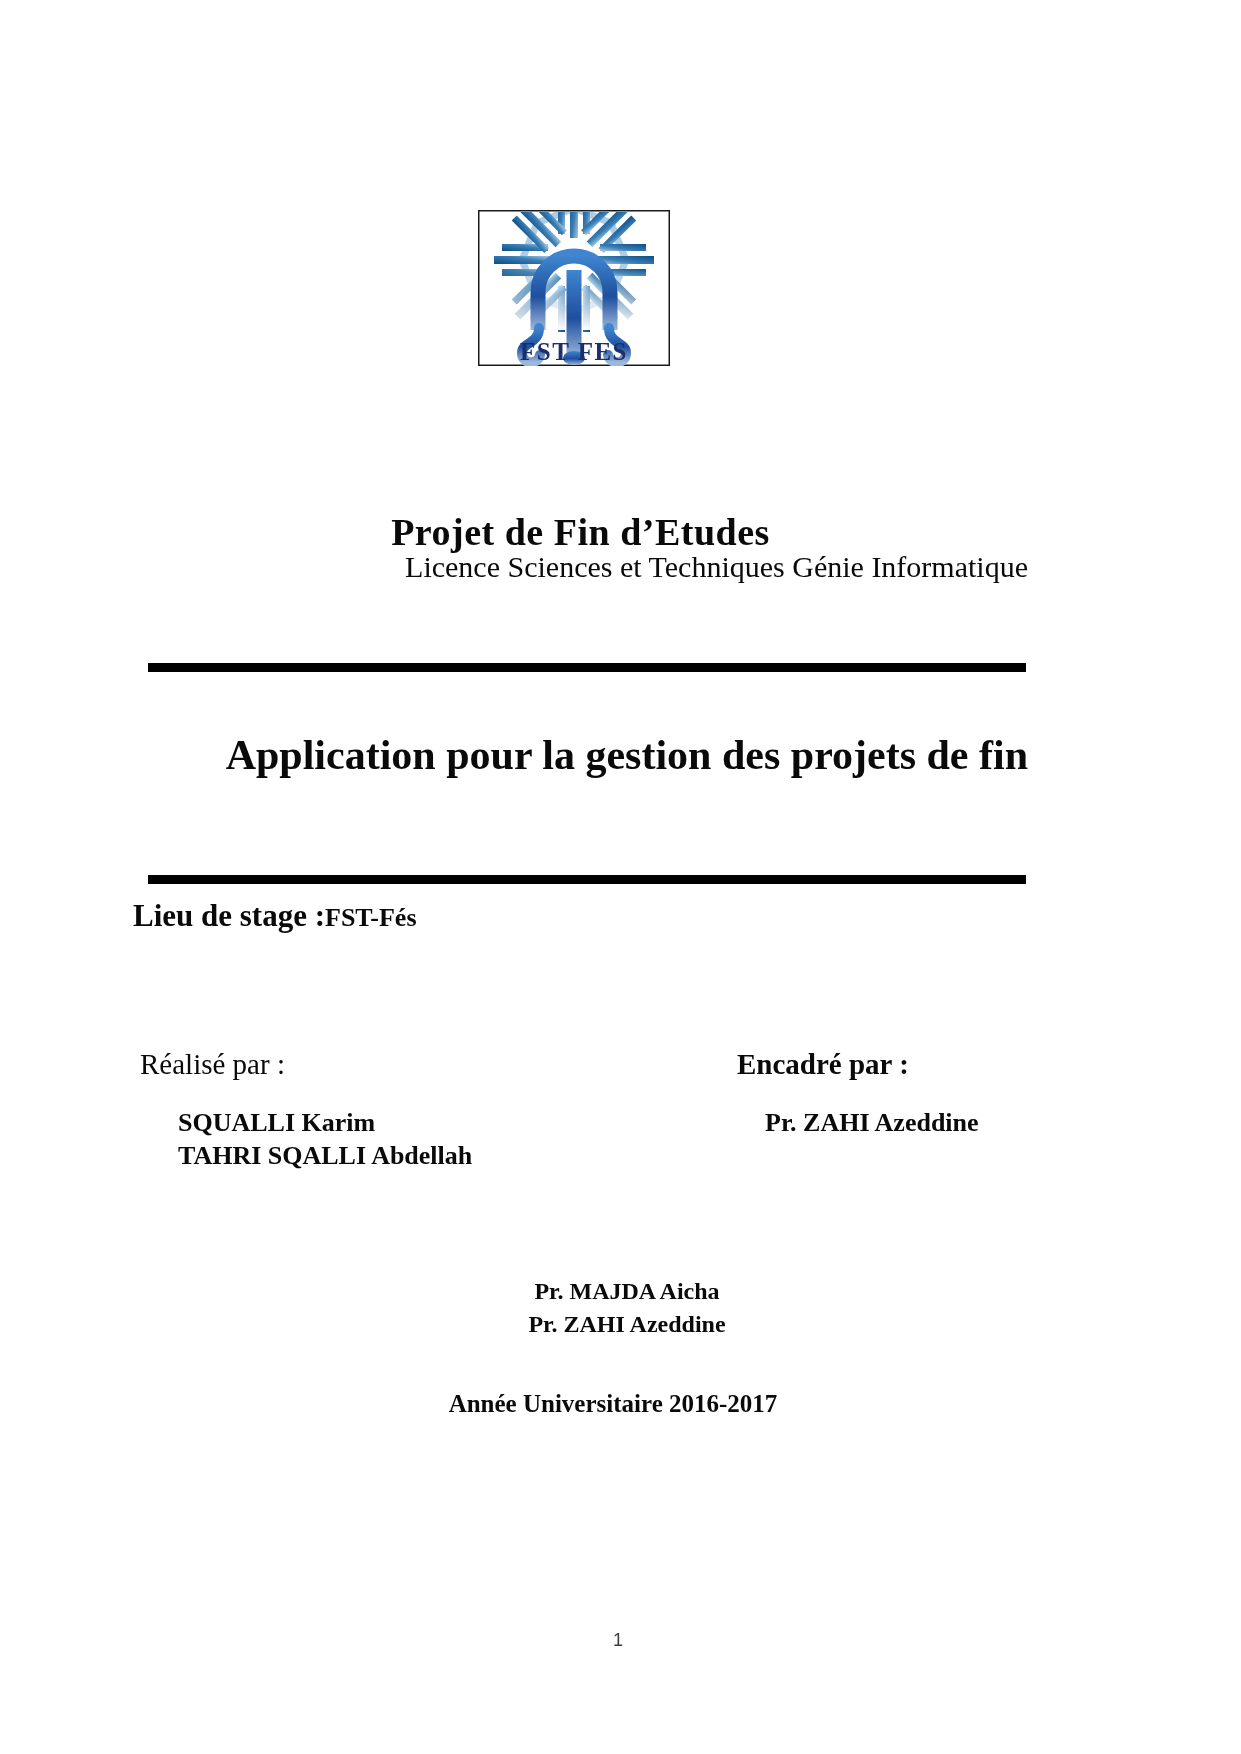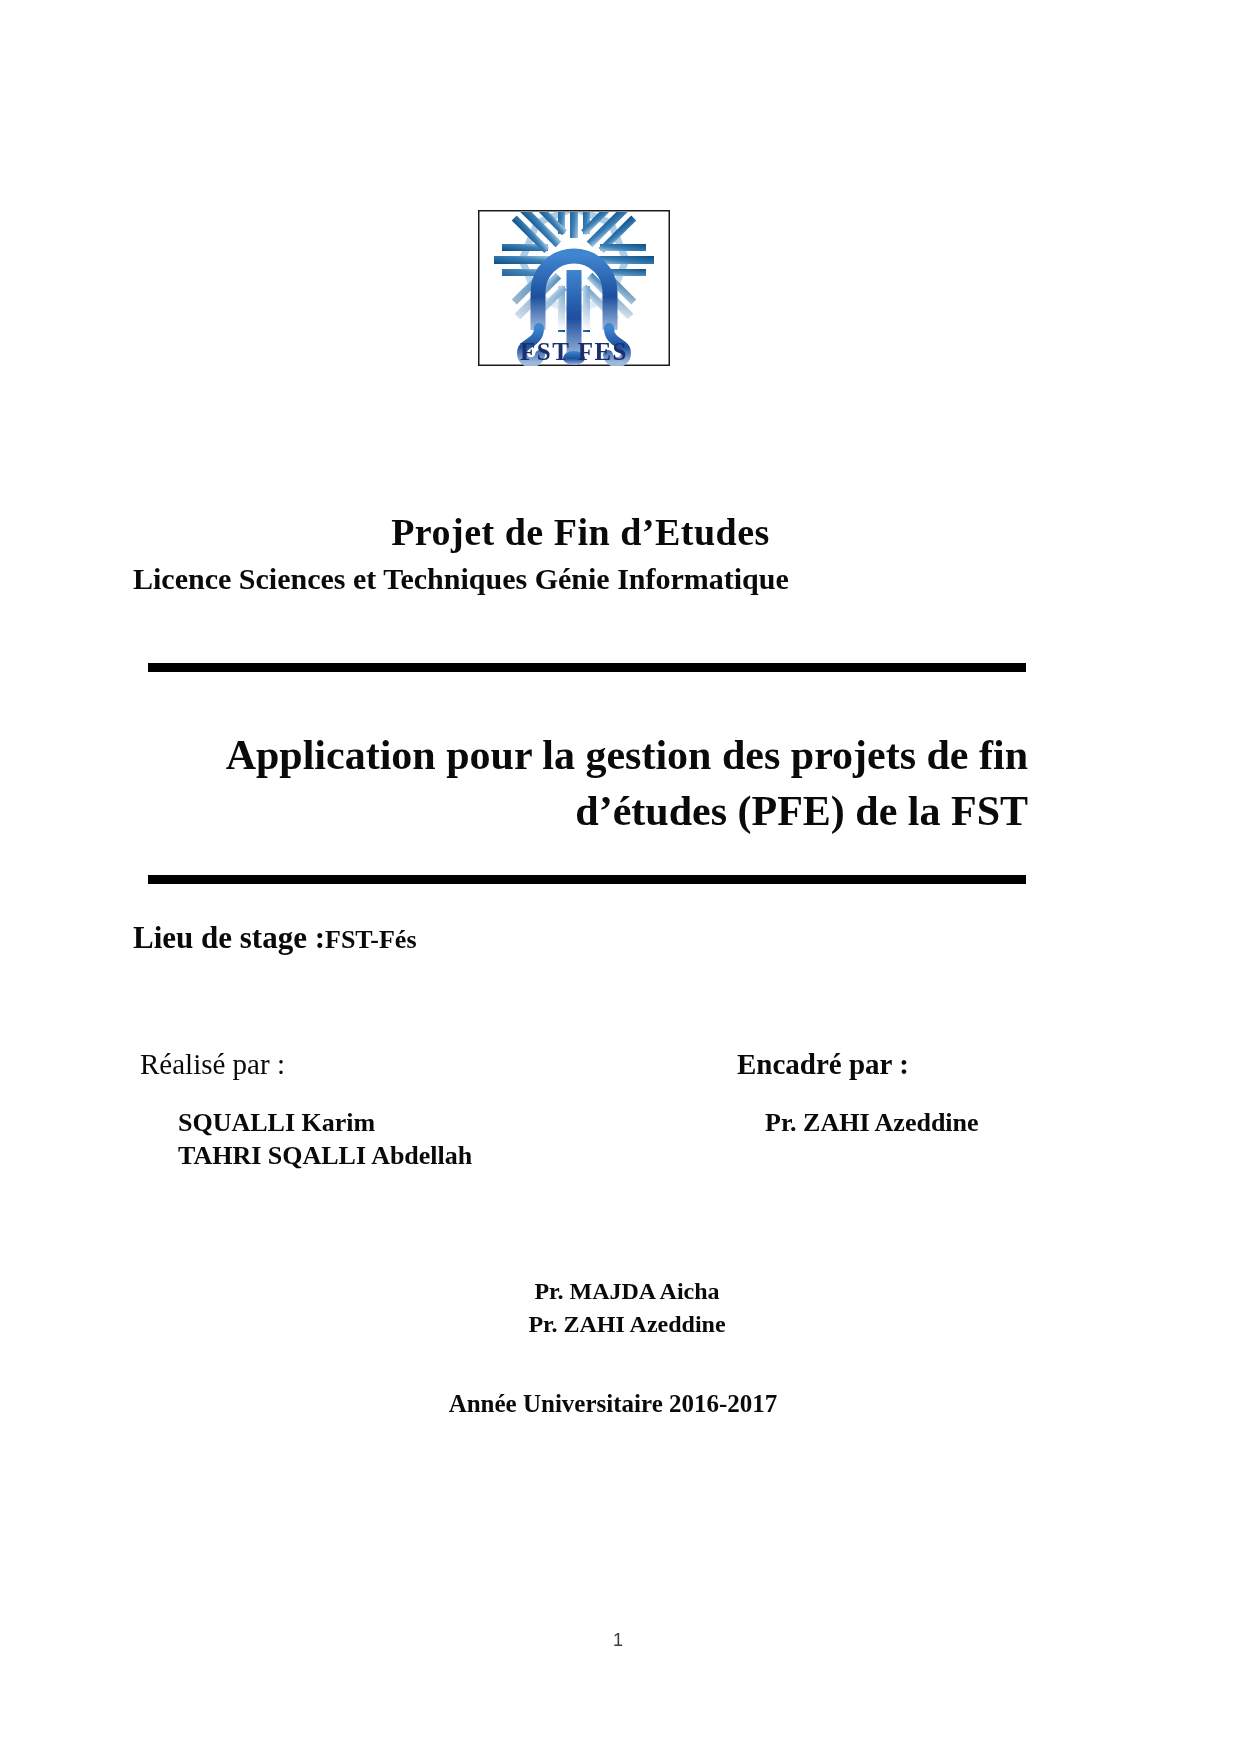--- a/index.html
+++ b/index.html
@@ -17,34 +17,34 @@
 
   .logo-box { left: 478px; top: 210px; width: 192px; height: 156px; border-radius: 6px; }
 
   .doc-title {
     left: 133px; top: 478px; width: 895px;
     text-align: center; font-size: 38px; font-weight: bold;
     letter-spacing: 0.5px;
     margin-top: 32px;
   }
   .doc-subtitle {
-    left: 133px; top: 562px; width: 895px;
-    text-align: left; font-size: 30px; font-weight: bold;
+    left: 133px; top: 550px; width: 895px;
+    text-align: right; font-size: 30px; font-weight: normal;
   }
   .rule {
     left: 148px; width: 878px; height: 9px; background: #000000;
   }
   .rule-1 { top: 663px; }
   .rule-2 { top: 875px; }
   .main-title {
     left: 133px; top: 727px; width: 895px;
     text-align: right; font-size: 42px; font-weight: bold;
     line-height: 56px;
   }
-  .stage-line { left: 133px; top: 920px; width: 895px; white-space: nowrap; }
+  .stage-line { left: 133px; top: 898px; width: 895px; white-space: nowrap; }
   .stage-label { font-size: 31px; font-weight: bold; }
   .stage-value { font-size: 26px; font-weight: bold; }
 
   .label-realised { left: 140px; top: 1048px; font-size: 29px; font-weight: normal; }
   .label-supervised { left: 737px; top: 1048px; font-size: 29px; font-weight: bold; }
   .names-realised { left: 178px; top: 1106px; font-size: 26px; font-weight: bold; line-height: 33px; }
   .names-supervised { left: 765px; top: 1106px; font-size: 26px; font-weight: bold; line-height: 33px; }
 
   .defense-statement {
     left: 350px; top: 1228px; width: 690px;
@@ -125,21 +125,20 @@
     </svg>
   </div>
 
   <div class="abs doc-title">Projet de Fin d’Etudes</div>
   <div class="abs doc-subtitle">Licence Sciences et Techniques Génie Informatique</div>
 
   <div class="abs rule rule-1"></div>
 
   <div class="abs main-title">
     <div>Application pour la gestion des projets de fin</div>
-    <div>d’études (PFE) de la FST</div>
   </div>
 
   <div class="abs rule rule-2"></div>
 
   <div class="abs stage-line">
     <span class="stage-label">Lieu de stage :</span><span class="stage-value">FST-Fés</span>
   </div>
 
   <div class="abs label-realised">Réalisé par :</div>
   <div class="abs label-supervised">Encadré par :</div>

